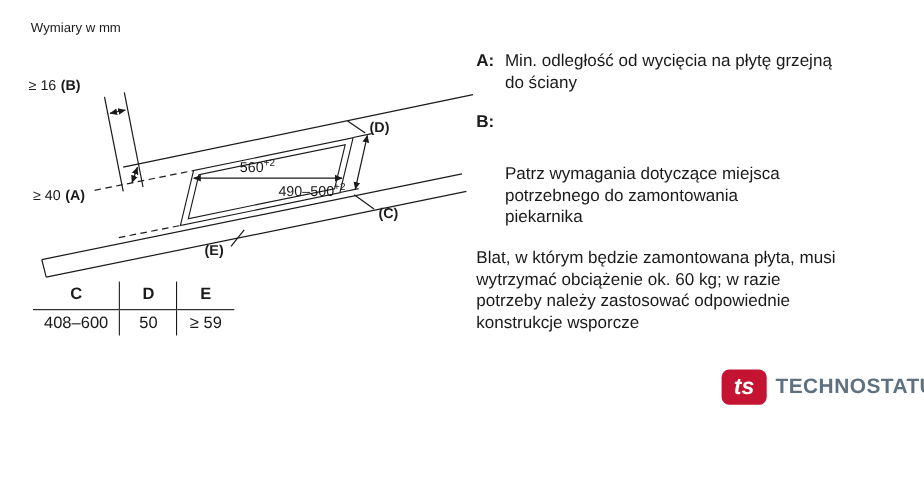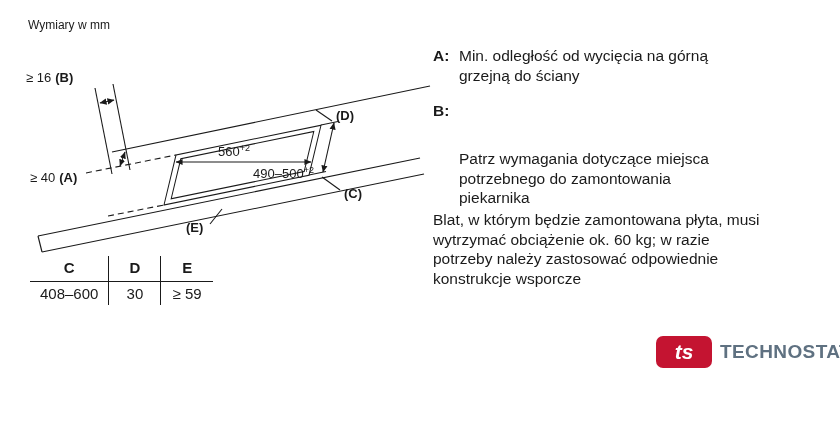--- a/index.html
+++ b/index.html
@@ -15,23 +15,23 @@
   .dim-table th,.dim-table td{text-align:center;padding:3px 10px}
   .dim-table th{font-weight:bold;border-bottom:1.5px solid #1a1a1a;padding-bottom:5px;min-width:70px}
   .dim-table th+th,.dim-table td+td{border-left:1.3px solid #1a1a1a}
   .dim-table th+th{min-width:52px}
   .dim-table tbody tr+tr td{border-top:1.3px solid #1a1a1a}
   .right-col{position:absolute;left:433px;top:46px;width:345px;font-size:15.5px;line-height:1.27}
   .note{display:flex;margin-bottom:16px}
   .note-label{font-weight:bold;flex:0 0 26px}
   .note-text{width:302px}
   .para-indent{margin:28px 0 0 26px;width:272px}
-  .para-flush{margin-top:2px;width:340px}
+  .para-flush{margin-top:17px;width:340px}
   .logo{position:absolute;left:656px;top:336px;display:flex;align-items:center;gap:8px}
-  .logo-icon{width:56px;height:32px;background:#c41431;border-radius:7px;color:#fff;font-weight:bold;font-style:italic;font-size:21px;display:flex;align-items:center;justify-content:center}
+  .logo-icon{width:41px;height:32px;background:#c41431;border-radius:7px;color:#fff;font-weight:bold;font-style:italic;font-size:21px;display:flex;align-items:center;justify-content:center}
   .logo-text{color:#5f7181;font-weight:bold;font-size:19px;letter-spacing:.4px}
 </style>
 </head>
 <body>
 
 <div class="title">Wymiary w mm</div>
 
 <svg class="diagram" width="420" height="235" viewBox="0 0 420 235">
   <defs>
     <marker id="arr" viewBox="0 0 10 10" refX="8.5" refY="5" markerWidth="7" markerHeight="7" orient="auto-start-reverse">
@@ -83,30 +83,30 @@
   <thead>
     <tr>
       <th>C</th>
       <th>D</th>
       <th>E</th>
     </tr>
   </thead>
   <tbody>
     <tr>
       <td>408–600</td>
-      <td>30</td>
+      <td>50</td>
       <td>≥ 59</td>
     </tr>
   </tbody>
 </table>
 
 <div class="right-col">
   <div class="note">
     <span class="note-label">A:</span>
-    <span class="note-text">Min. odległość od wycięcia na górną grzejną do ściany</span>
+    <span class="note-text">Min. odległość od wycięcia na płytę grzejną do ściany</span>
   </div>
   <div class="note">
     <span class="note-label">B:</span>
   </div>
   <div class="para-indent">Patrz wymagania dotyczące miejsca potrzebnego do zamontowania piekarnika</div>
   <div class="para-flush">Blat, w którym będzie zamontowana płyta, musi wytrzymać obciążenie ok. 60 kg; w razie potrzeby należy zastosować odpowiednie konstrukcje wsporcze</div>
 </div>
 
 <div class="logo">
   <span class="logo-icon">ts</span>

